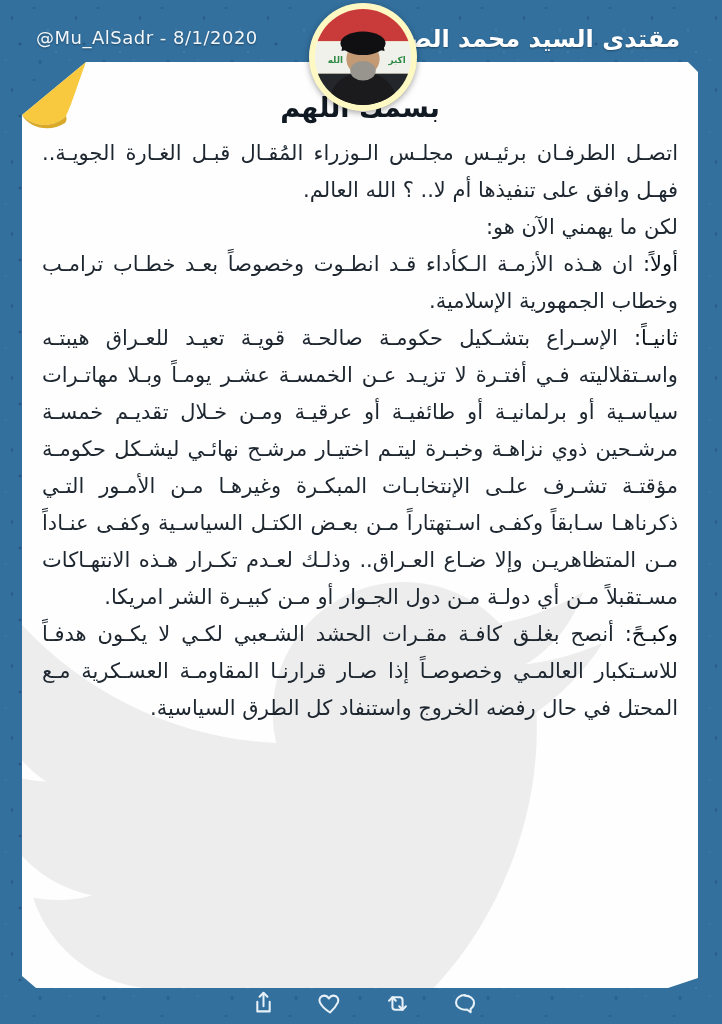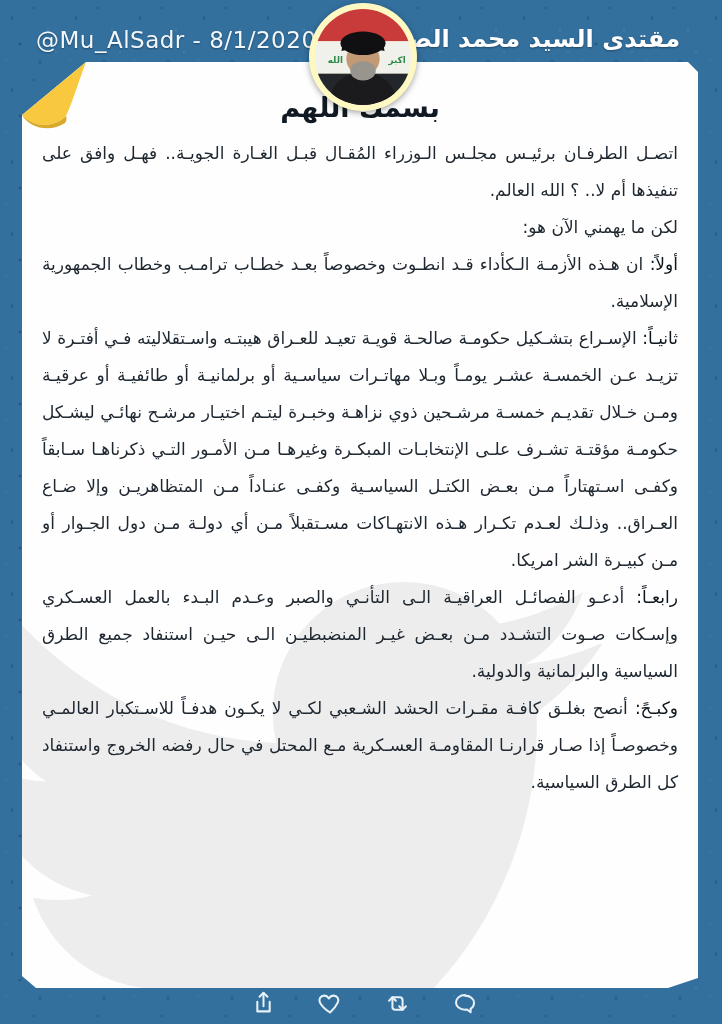--- a/index.html
+++ b/index.html
@@ -12,21 +12,21 @@
       radial-gradient(3px 2px at 34px 8px,  rgba(18,58,92,.45), transparent 70%),
       radial-gradient(2px 3px at 48px 30px, rgba(120,170,205,.33), transparent 70%),
       radial-gradient(3px 3px at 20px 44px, rgba(14,48,80,.5), transparent 70%),
       radial-gradient(2px 2px at 56px 52px, rgba(150,190,220,.28), transparent 70%),
       radial-gradient(3px 5px at 40px 62px, rgba(20,60,95,.4), transparent 70%),
       radial-gradient(2px 2px at 6px 60px,  rgba(110,160,200,.3), transparent 70%);
     background-size:64px 72px;
   }
   
   .handle{
-    position:absolute;left:36px;top:27px;color:#f2f7fb;font-size:23px;
+    position:absolute;left:36px;top:27px;color:#f2f7fb;font-size:18px;
     letter-spacing:.5px;text-shadow:0 1px 2px rgba(0,0,0,.35);
   }
   .header-title{
     position:absolute;right:42px;top:25px;color:#ffffff;font-size:24px;
     font-weight:700;direction:rtl;text-shadow:0 1px 2px rgba(0,0,0,.35);
   }
   .avatar{
     position:absolute;left:309px;top:3px;width:108px;height:108px;border-radius:50%;
     background:#fef9c3;box-shadow:0 2px 6px rgba(0,0,0,.35);z-index:5;
     display:flex;align-items:center;justify-content:center;
@@ -40,21 +40,21 @@
   .fold{position:absolute;left:21px;top:61px;width:92px;height:84px;z-index:6;}
   .watermark{position:absolute;left:-60px;top:460px;width:640px;height:640px;z-index:0;}
   .paper-content{
     position:relative;z-index:1;direction:rtl;
     padding:30px 20px 0 20px;color:#1e2730;
   }
   .basmala{
     text-align:center;font-weight:700;font-size:27px;margin:0 0 12px 0;color:#111a22;
   }
   .statement p{
-    margin:0;font-size:17px;line-height:37px;
+    margin:0;font-size:21px;line-height:37px;
     text-align:justify;text-justify:inter-word;
   }
   .point-label{font-weight:400;color:#0d151c;}
   
   .actions{
     position:absolute;left:250px;top:990px;display:flex;gap:39px;align-items:center;z-index:4;
   }
   .actions svg{display:block;}
   .action-btn{cursor:pointer;background:none;border:none;padding:0;margin:0;}
 </style>
@@ -91,21 +91,20 @@
     <path fill="#ededed" d="M23.953 4.57a10 10 0 01-2.825.775 4.958 4.958 0 002.163-2.723c-.951.555-2.005.959-3.127 1.184a4.92 4.92 0 00-8.384 4.482C7.69 8.095 4.067 6.13 1.64 3.162a4.822 4.822 0 00-.666 2.475c0 1.71.87 3.213 2.188 4.096a4.904 4.904 0 01-2.228-.616v.06a4.923 4.923 0 003.946 4.827 4.996 4.996 0 01-2.212.085 4.936 4.936 0 004.604 3.417 9.867 9.867 0 01-6.102 2.105c-.39 0-.779-.023-1.17-.067a13.995 13.995 0 007.557 2.209c9.053 0 13.998-7.496 13.998-13.985 0-.21 0-.42-.015-.63A9.935 9.935 0 0024 4.59z"></path>
   </svg>
 
   <div class="paper-content">
     <h1 class="basmala">بسمك اللهم</h1>
     <div class="statement">
       <p>اتصـل الطرفـان برئيـس مجلـس الـوزراء المُقـال قبـل الغـارة الجويـة.. فهـل وافق على تنفيذها أم لا.. ؟ الله العالم.</p>
       <p>لكن ما يهمني الآن هو:</p>
       <p><span class="point-label">أولاً:</span> <span>ان هـذه الأزمـة الـكأداء قـد انطـوت وخصوصاً بعـد خطـاب ترامـب وخطاب الجمهورية الإسلامية.</span></p>
       <p><span class="point-label">ثانيـاً:</span> <span>الإسـراع بتشـكيل حكومـة صالحـة قويـة تعيـد للعـراق هيبتـه واسـتقلاليته فـي أفتـرة لا تزيـد عـن الخمسـة عشـر يومـاً وبـلا مهاتـرات سياسـية أو برلمانيـة أو طائفيـة أو عرقيـة ومـن خـلال تقديـم خمسـة مرشـحين ذوي نزاهـة وخبـرة ليتـم اختيـار مرشـح نهائـي ليشـكل حكومـة مؤقتـة تشـرف علـى الإنتخابـات المبكـرة وغيرهـا مـن الأمـور التـي ذكرناهـا سـابقاً وكفـى اسـتهتاراً مـن بعـض الكتـل السياسـية وكفـى عنـاداً مـن المتظاهريـن وإلا ضـاع العـراق.. وذلـك لعـدم تكـرار هـذه الانتهـاكات مسـتقبلاً مـن أي دولـة مـن دول الجـوار أو مـن كبيـرة الشر امريكا.</span></p>
-      <p><span class="point-label">رابعـاً:</span> <span>أدعـو الفصائـل العراقيـة الـى التأنـي والصبر وعـدم البـدء بالعمل العسـكري وإسـكات صـوت التشـدد مـن بعـض غيـر المنضبطيـن الـى حيـن استنفاد جميع الطرق السياسية والبرلمانية والدولية.</span></p>
       <p><span class="point-label">وكبـحً:</span> <span>أنصح بغلـق كافـة مقـرات الحشد الشـعبي لكـي لا يكـون هدفـاً للاسـتكبار العالمـي وخصوصـاً إذا صـار قرارنـا المقاومـة العسـكرية مـع المحتل في حال رفضه الخروج واستنفاد كل الطرق السياسية.</span></p>
     </div>
 
   </div>
 </div>
 
 <svg class="fold" viewBox="0 0 92 84">
   <path d="M1,54 L65,1 C57,22 52,40 45,55 C32,68 12,66 1,54 Z" fill="#f8c93e"></path>
   <path d="M1,54 C12,66 32,68 45,55 C46,58 45.5,60 44,62 C29,72 8,67 1,54 Z" fill="#d9a92a"></path>
 </svg>

